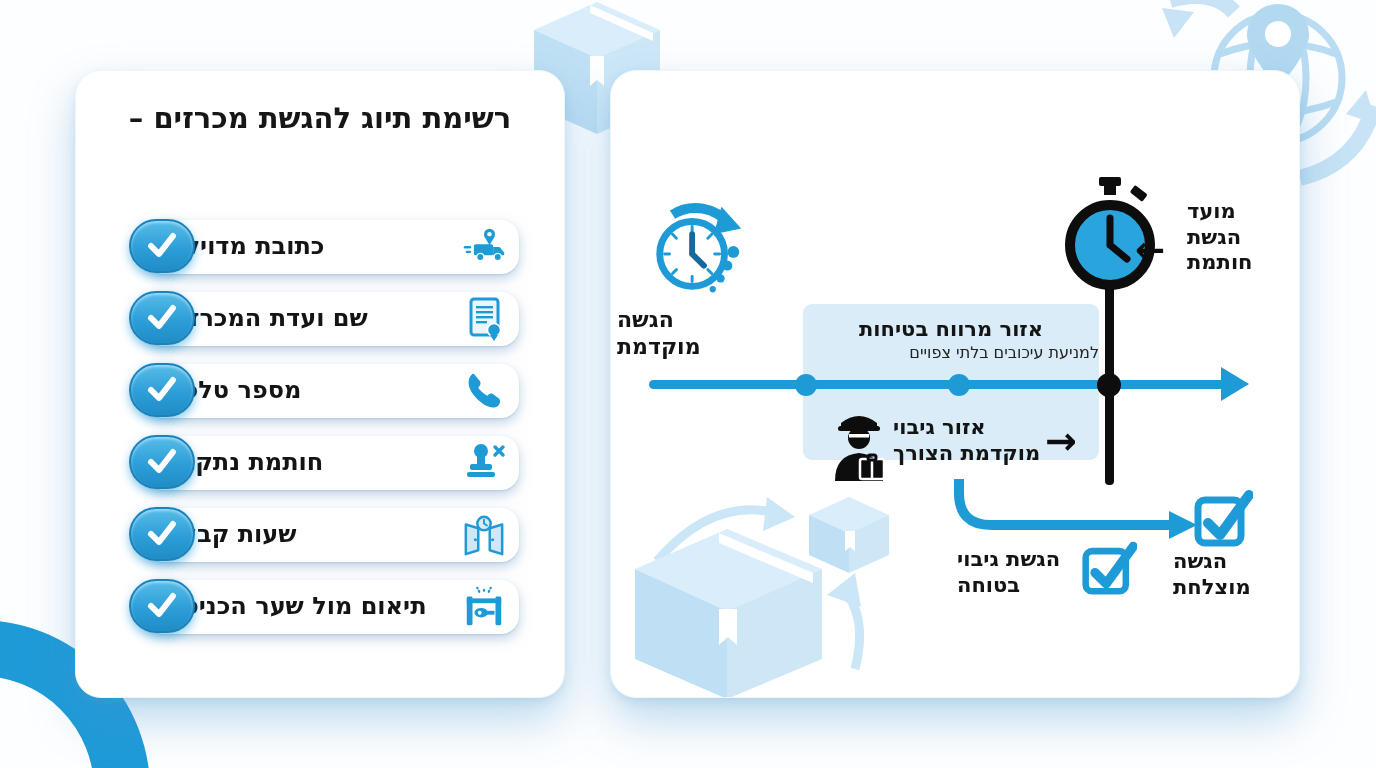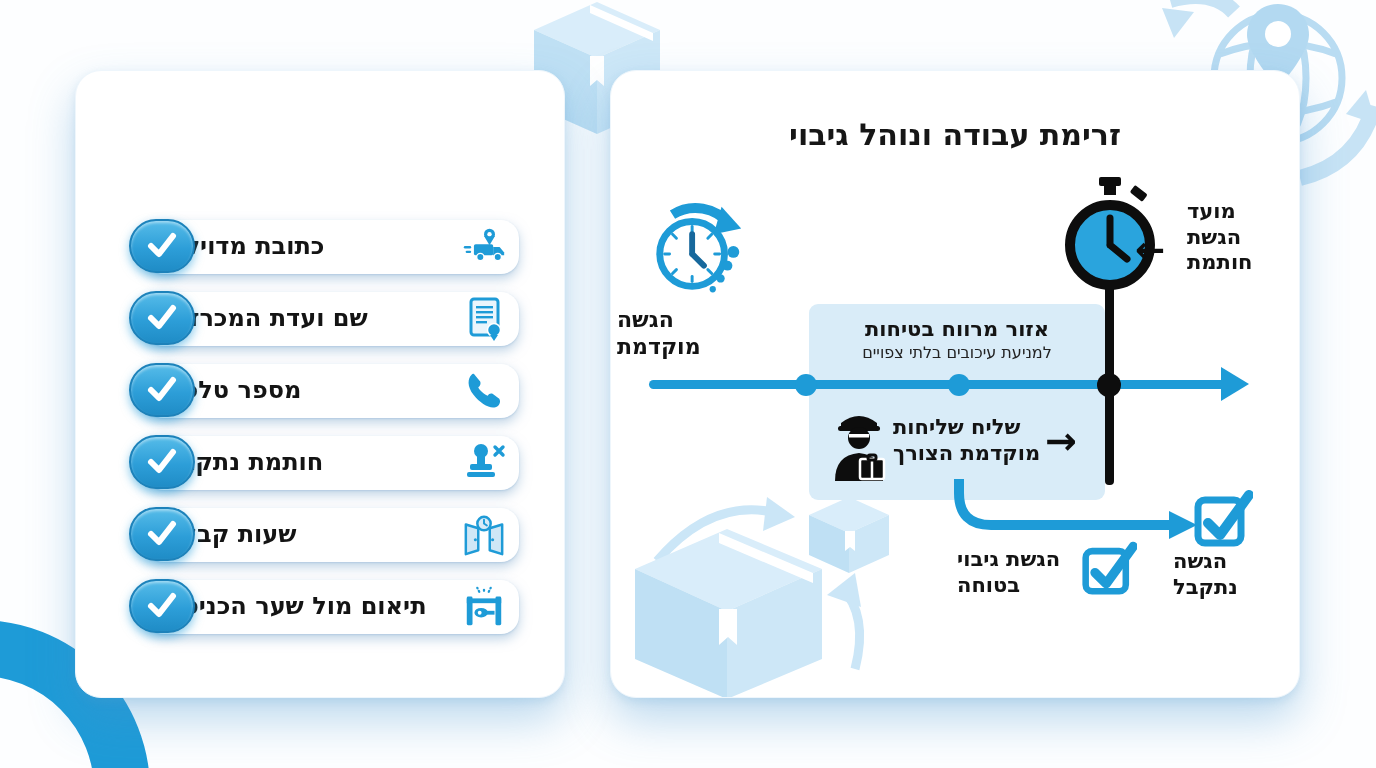--- a/index.html
+++ b/index.html
@@ -34,24 +34,24 @@
     display:flex; align-items:center; justify-content:center; }
   .badge { position:absolute; left:53px; top:2px; width:66px; height:54px;
     border-radius:27px; background:linear-gradient(180deg,#56bce9 0%,#2d9ed8 55%,#1f8cc6 100%);
     border:2px solid #1d82ba;
     box-shadow:0 4px 10px rgba(40,160,220,.55), inset 0 2px 3px rgba(255,255,255,.45);
     display:flex; align-items:center; justify-content:center; z-index:3; }
 
   
   .abs { position:absolute; }
   .hebrew { direction:rtl; color:#141414; font-weight:800; text-align:left; }
-  .zone-box { position:absolute; left:198px; top:233px; width:296px; height:196px;
+  .zone-box { position:absolute; left:192px; top:233px; width:296px; height:156px;
     background:#d9ecf8; border-radius:9px; }
   .zone-title { margin-top:13px; font-size:21px; font-weight:800; color:#141414; direction:rtl; text-align:center; }
-  .zone-sub { margin-top:2px; font-size:16px; font-weight:400; color:#222; direction:rtl; text-align:center; }
+  .zone-sub { margin-top:2px; font-size:16px; font-weight:400; color:#222; direction:rtl; }
 
   .timeline-bar { position:absolute; left:38px; top:309px; width:580px; height:9px;
     background:#1e9bd7; border-radius:5px; }
   .timeline-head { position:absolute; left:610px; top:296px; width:0; height:0;
     border-top:17px solid transparent; border-bottom:17px solid transparent;
     border-left:28px solid #1e9bd7; }
   .tl-dot { position:absolute; border-radius:50%; }
   .tl-dot.blue { width:22px; height:22px; background:#1e9bd7; top:303px; }
   .tl-dot.black { width:24px; height:24px; background:#0d0d0d; top:302px; }
 
@@ -92,20 +92,21 @@
     <path d="M214 120 Q198 178 140 192" stroke="#c7e3f5" stroke-width="16" fill="none"></path>
     <polygon points="216,138 206,104 186,128" fill="#c7e3f5"></polygon>
   </svg>
 
   <svg class="deco" style="left:-200px; top:580px;" width="400" height="400" viewBox="0 0 400 400">
     <circle cx="180" cy="210" r="142" fill="none" stroke="#1e9bd7" stroke-width="56"></circle>
   </svg>
 
   <div class="panel" id="left-panel">
     <div class="panel-title" id="left-title">
+      <span class="line">רשימת תיוג להגשת מכרזים –</span>
     </div>
 
     <div class="check-row" style="top:146px;">
       <div class="pill"></div>
       <div class="badge">
         <svg width="34" height="30" viewBox="0 0 34 30">
             <polyline points="6,15 14,23 28,5" fill="none" stroke="#fff" stroke-width="6" stroke-linecap="round" stroke-linejoin="round"></polyline>
           </svg>
       </div>
       <span class="pill-icon">
@@ -232,21 +233,20 @@
       <polygon points="18,100 110,142 110,230 18,190" fill="#bfe0f4"></polygon>
       <polygon points="205,100 110,142 110,230 205,190" fill="#cde7f7"></polygon>
       <polygon points="102,64 196,104 196,114 102,74" fill="#ffffff"></polygon>
       <polygon points="102,140 120,140 120,176 111,168 102,176" fill="#ffffff"></polygon>
       <polygon points="232,28 272,46 232,64 192,46" fill="#d9edfa"></polygon>
       <polygon points="192,46 232,64 232,104 192,86" fill="#bfe0f4"></polygon>
       <polygon points="272,46 232,64 232,104 272,86" fill="#cde7f7"></polygon>
       <polygon points="228,62 238,62 238,82 233,78 228,82" fill="#ffffff"></polygon>
     </svg>
 
-    <div class="panel-title" id="right-title">זרימת עבודה ונוהל גיבוי</div>
 
     <svg class="abs" style="left:34px; top:126px;" width="108" height="106" viewBox="0 0 110 108">
       <path d="M28 18 A44 44 0 0 1 86 28" stroke="#1e9bd7" stroke-width="10" fill="none"></path>
       <polygon points="78,10 98,32 70,38" fill="#1e9bd7"></polygon>
       <circle cx="48" cy="58" r="33" fill="#ffffff" stroke="#1e9bd7" stroke-width="7"></circle>
       <g stroke="#1e9bd7" stroke-width="3" stroke-linecap="round">
         <path d="M48 30 v5"></path>
           <path d="M48 81 v5"></path>
           <path d="M20 58 h5"></path>
           <path d="M71 58 h5"></path>
@@ -297,37 +297,37 @@
       <path d="M14 16 Q32 2 50 16 L50 20 L14 20 Z" fill="#0d0d0d"></path>
       <rect x="11" y="19" width="42" height="5" rx="2.5" fill="#0d0d0d"></rect>
       <circle cx="32" cy="31" r="11" fill="#0d0d0d"></circle>
       <rect x="22" y="27" width="20" height="3.5" fill="#ffffff"></rect>
       <path d="M8 74 Q8 48 32 46 Q56 48 56 74 Z" fill="#0d0d0d"></path>
       <rect x="33" y="52" width="24" height="20" rx="2" fill="#0d0d0d" stroke="#ffffff" stroke-width="2.5"></rect>
       <path d="M45 52 v20" stroke="#ffffff" stroke-width="2.5"></path>
       <rect x="41" y="48" width="8" height="5" rx="2" fill="none" stroke="#0d0d0d" stroke-width="3"></rect>
     </svg>
     <div class="abs hebrew txt-sm" style="left:282px; top:344px; width:148px;">
-      <span class="line">שליח שליחות</span>
+      <span class="line">אזור גיבוי</span>
       <span class="line">מוקדמת הצורך</span>
     </div>
     <span class="arrow-glyph" style="left:434px; top:348px; font-size:38px;">→</span>
 
     <svg class="abs" style="left:336px; top:408px;" width="260" height="64" viewBox="0 0 260 64">
       <path d="M12 0 V14 Q12 46 44 46 H224" fill="none" stroke="#1e9bd7" stroke-width="10" stroke-linecap="round"></path>
       <polygon points="222,32 222,60 250,46" fill="#1e9bd7"></polygon>
     </svg>
 
     <svg class="abs" style="left:582px; top:416px;" width="60" height="60" viewBox="0 0 60 60">
       <rect x="5" y="13" width="43" height="43" rx="7" fill="#ffffff" stroke="#1e9bd7" stroke-width="7"></rect>
       <path d="M15 36 L27 48 L56 8" fill="none" stroke="#1e9bd7" stroke-width="10" stroke-linecap="round" stroke-linejoin="round"></path>
     </svg>
     <div class="abs hebrew txt-sm" style="left:562px; top:478px; width:100px;">
       <span class="line">הגשה</span>
-      <span class="line">נתקבל</span>
+      <span class="line">מוצלחת</span>
     </div>
 
     <svg class="abs" style="left:470px; top:468px;" width="56" height="56" viewBox="0 0 60 60">
       <rect x="5" y="13" width="43" height="43" rx="7" fill="#ffffff" stroke="#1e9bd7" stroke-width="7"></rect>
       <path d="M15 36 L27 48 L56 8" fill="none" stroke="#1e9bd7" stroke-width="10" stroke-linecap="round" stroke-linejoin="round"></path>
     </svg>
     <div class="abs hebrew txt-sm" style="left:346px; top:476px; width:125px;">
       <span class="line">הגשת גיבוי</span>
       <span class="line">בטוחה</span>
     </div>

